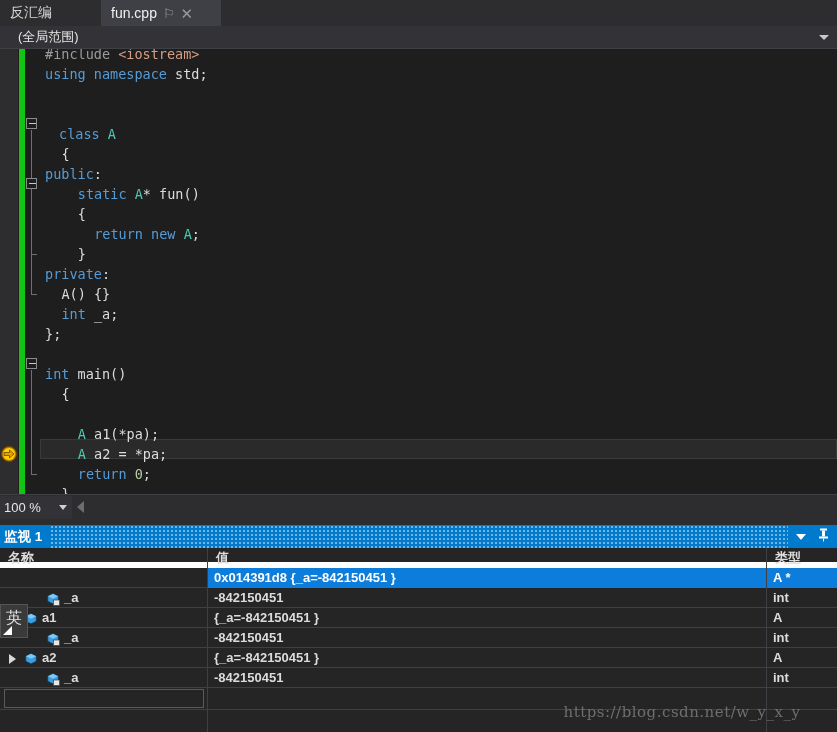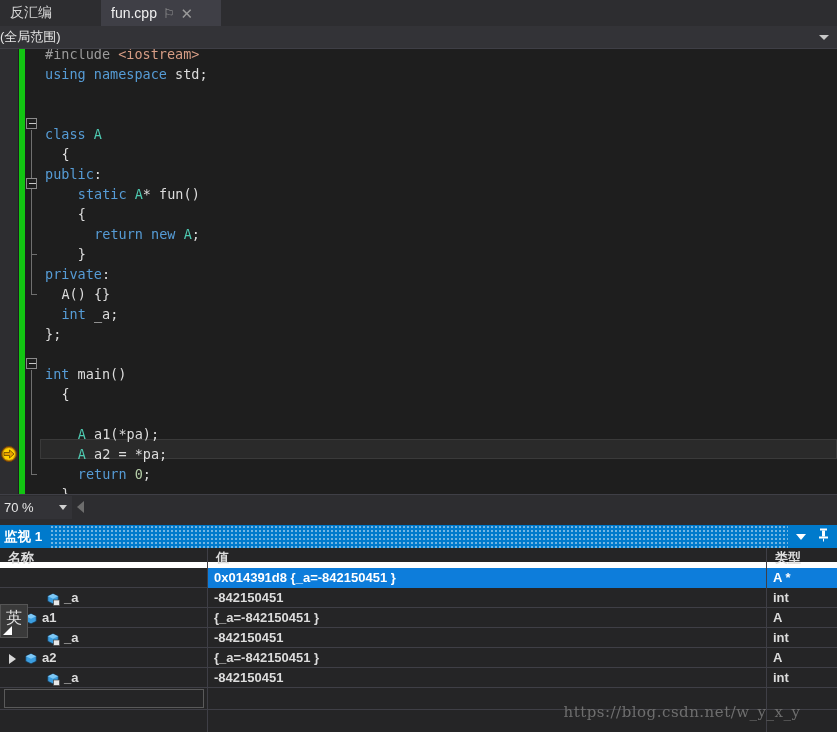--- a/index.html
+++ b/index.html
@@ -32,21 +32,21 @@
     color: #9a9a9a; font-size: 13px; line-height: 1; cursor: pointer;
   }
   .tab-close { font-size: 15px; }
 
   
   .scopebar {
     position: absolute; left: 0; top: 26px; width: 837px; height: 23px;
     background: #333337; border-bottom: 1px solid #3f3f46;
     display: flex; align-items: center;
   }
-  .scope-text { color: #e6e6e6; font-size: 13px; }
+  .scope-text { color: #e6e6e6; font-size: 13px; padding-left: 18px; }
   .scope-caret {
     position: absolute; right: 8px; top: 9px;
     width: 0; height: 0; border-left: 5px solid transparent;
     border-right: 5px solid transparent; border-top: 5px solid #c8c8c8;
   }
 
   
   .editor {
     position: absolute; left: 0; top: 49px; width: 837px; height: 445px;
     background: #1e1e1e; overflow: hidden;
@@ -256,21 +256,21 @@
       <circle cx="8" cy="8" r="7.5" fill="#b8860b" stroke="#7a3f00" stroke-width="1"></circle>
       <circle cx="8" cy="8" r="6" fill="#ffd000"></circle>
       <path d="M3 6.5 L8.5 6.5 L8.5 4 L13 8 L8.5 12 L8.5 9.5 L3 9.5 Z" fill="#e8a000" stroke="#6b4a00" stroke-width="0.8"></path>
     </svg>
 
     <div class="code-area" id="code-area">
         <div class="ln" style="top: -5px; left: 5px;"><span class="pre">#include </span><span class="str">&lt;iostream&gt;</span></div>
         <div class="ln" style="top: 15px; left: 5px;"><span class="kw">using</span><span class="plain"> </span><span class="kw">namespace</span><span class="plain"> std;</span></div>
         <div class="ln" style="top: 35px; left: 5px;"></div>
         <div class="ln" style="top: 55px; left: 5px;"></div>
-        <div class="ln" style="top: 75px; left: 5px;"><span class="kw">class</span><span class="plain"> </span><span class="typ">A</span></div>
+        <div class="ln" style="top: 75px; left: 19px;"><span class="kw">class</span><span class="plain"> </span><span class="typ">A</span></div>
         <div class="ln" style="top: 95px; left: 21.4px;"><span class="plain">{</span></div>
         <div class="ln" style="top: 115px; left: 5px;"><span class="kw">public</span><span class="plain">:</span></div>
         <div class="ln" style="top: 135px; left: 37.8px;"><span class="kw">static</span><span class="plain"> </span><span class="typ">A</span><span class="plain">* fun()</span></div>
         <div class="ln" style="top: 155px; left: 37.8px;"><span class="plain">{</span></div>
         <div class="ln" style="top: 175px; left: 54.2px;"><span class="kw">return</span><span class="plain"> </span><span class="kw">new</span><span class="plain"> </span><span class="typ">A</span><span class="plain">;</span></div>
         <div class="ln" style="top: 195px; left: 37.8px;"><span class="plain">}</span></div>
         <div class="ln" style="top: 215px; left: 5px;"><span class="kw">private</span><span class="plain">:</span></div>
         <div class="ln" style="top: 235px; left: 21.4px;"><span class="plain">A() {}</span></div>
         <div class="ln" style="top: 255px; left: 21.4px;"><span class="kw">int</span><span class="plain"> _a;</span></div>
         <div class="ln" style="top: 275px; left: 5px;"><span class="plain">};</span></div>
@@ -279,21 +279,21 @@
         <div class="ln" style="top: 335px; left: 21.4px;"><span class="plain">{</span></div>
         <div class="ln" style="top: 375px; left: 37.8px;"><span class="typ">A</span><span class="plain"> a1(*pa);</span></div>
         <div class="ln" style="top: 395px; left: 37.8px;"><span class="typ">A</span><span class="plain"> a2 = *pa;</span></div>
         <div class="ln" style="top: 415px; left: 37.8px;"><span class="kw">return</span><span class="plain"> </span><span class="num">0</span><span class="plain">;</span></div>
         <div class="ln" style="top: 435px; left: 21.4px;"><span class="plain">}</span></div>
       </div>
   </div>
 
   <div class="zoomstrip">
     <div class="zoom-combo">
-      <span>70 %</span>
+      <span>100 %</span>
       <span class="zoom-caret"></span>
     </div>
     <div class="hscroll-left"></div>
   </div>
 
   <div class="watch">
     <div class="watch-header">
       <span class="watch-title">监视 1</span>
       <span class="watch-dots"></span>
       <span class="wh-caret"></span>

